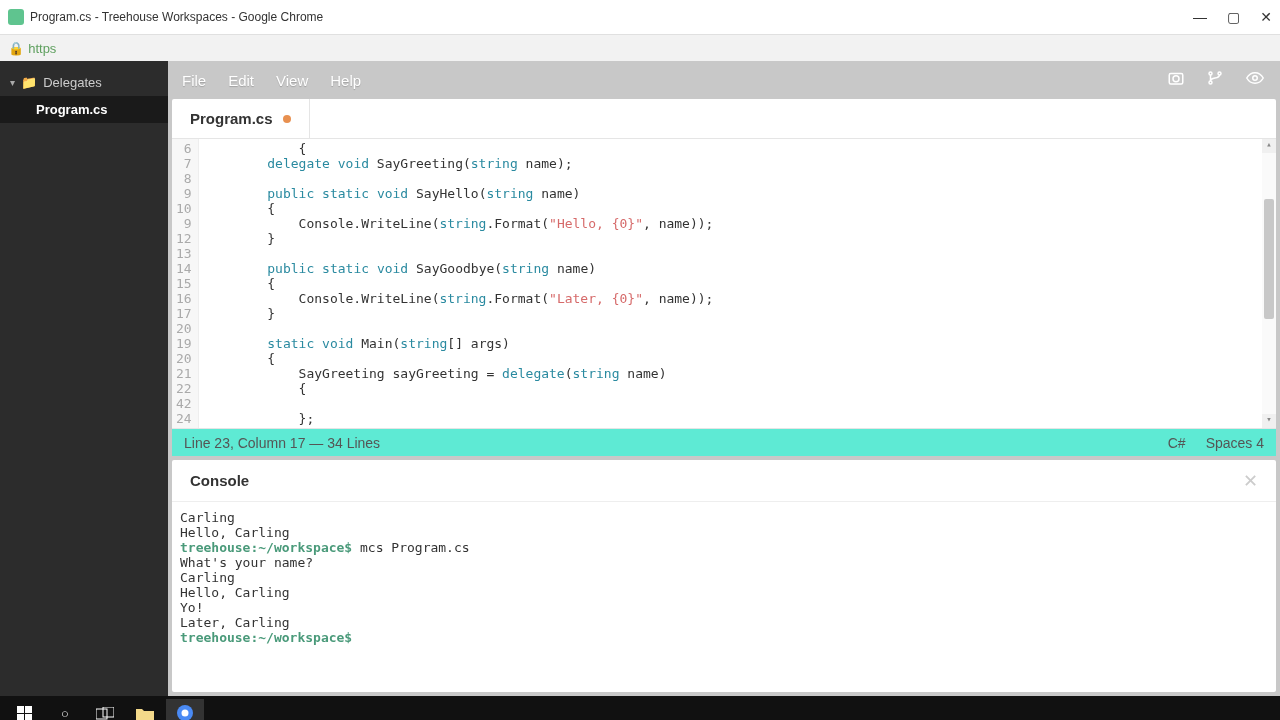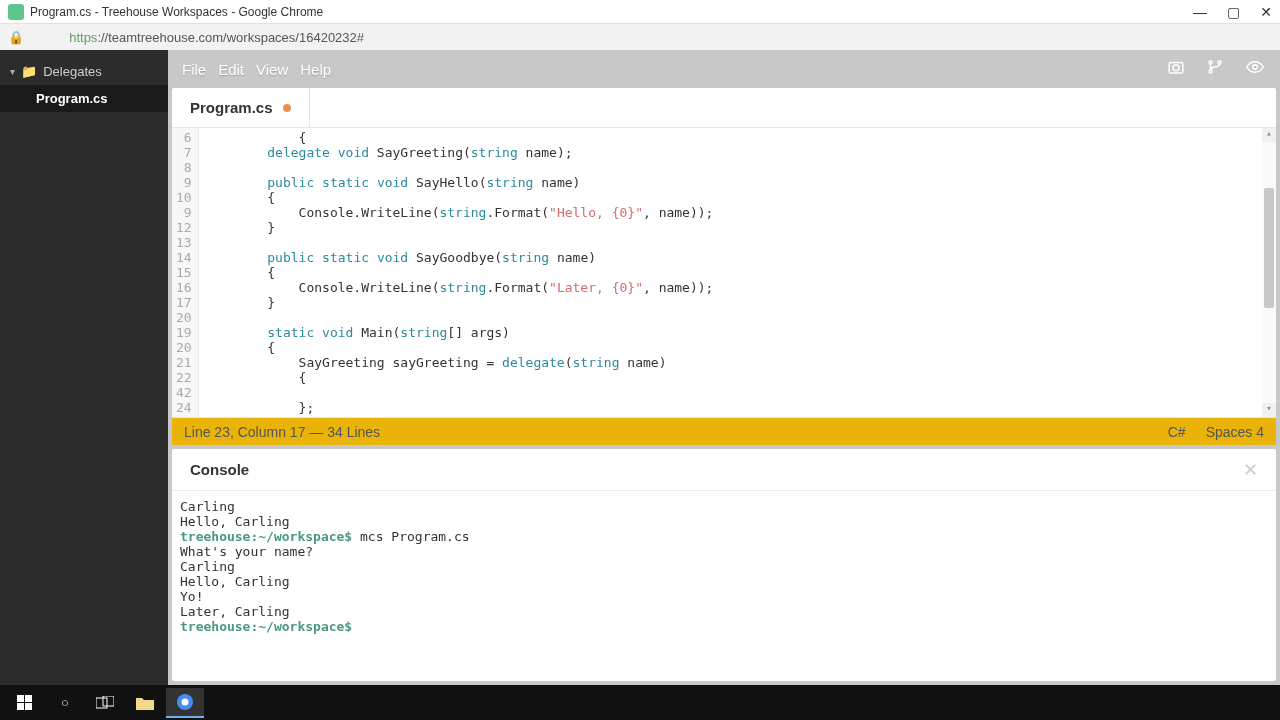--- a/index.html
+++ b/index.html
@@ -1,40 +1,40 @@
 <!DOCTYPE html>
 <html><head>
 <meta charset="utf-8">
 <style>
 * { margin: 0; padding: 0; box-sizing: border-box; }
 body { font-family: Arial, sans-serif; font-size: 13px; background: #fff; overflow: hidden; }
 
-.window-title-bar { height: 24px; background: #fff; display: flex; align-items: center; padding: 0 8px; border-bottom: 1px solid #e0e0e0; }
+.window-title-bar { height: 35px; background: #fff; display: flex; align-items: center; padding: 0 8px; border-bottom: 1px solid #e0e0e0; }
 .window-title-bar .favicon { width: 16px; height: 16px; background: #5fc48f; border-radius: 3px; margin-right: 6px; }
 .window-title-bar .title { font-size: 12px; color: #333; flex: 1; }
 .window-controls { display: flex; gap: 20px; align-items: center; }
 .window-controls span { cursor: pointer; font-size: 14px; color: #333; }
 
 .url-bar { height: 26px; background: #f2f2f2; display: flex; align-items: center; padding: 0 8px; font-size: 13px; color: #333; }
 .url-bar .lock { color: #5fa05f; margin-right: 4px; font-size: 13px; }
-.url-bar .proto { color: #5fa05f; margin-left: 41px; }
+.url-bar .proto { color: #5fa05f; }
 .url-bar .rest { color: #555; }
 
 .app { display: flex; height: calc(720px - 50px - 35px); }
 
 .sidebar { width: 168px; background: #2c2c2c; color: #ccc; padding-top: 8px; }
 .sidebar-item { display: flex; align-items: center; padding: 6px 10px; cursor: pointer; }
 .sidebar-item .chev { margin-right: 6px; font-size: 10px; color: #aaa; }
 .sidebar-item .folder { margin-right: 6px; color: #bbb; }
 .sidebar-item.file { padding-left: 36px; font-weight: bold; color: #fff; background: #1a1a1a; }
 
 .main { flex: 1; display: flex; flex-direction: column; background: #c8c8c8; }
 
 .toolbar { height: 38px; background: #c8c8c8; display: flex; align-items: center; padding: 0 14px; color: #fff; }
-.toolbar .menu { display: flex; gap: 12px; font-size: 15px; }
+.toolbar .menu { display: flex; gap: 22px; font-size: 15px; }
 .toolbar .menu span { cursor: pointer; text-shadow: 0 1px 1px rgba(0,0,0,.2); }
 .toolbar .actions { margin-left: auto; display: flex; gap: 20px; align-items: center; }
 .toolbar .actions .icon { cursor: pointer; font-size: 18px; color: #fff; }
 
 .editor-area { background: #fff; margin: 0 4px 4px 4px; border-radius: 2px; display: flex; flex-direction: column; flex: 1.3; }
 .tab-bar { height: 40px; display: flex; align-items: center; border-bottom: 1px solid #e5e5e5; }
 .tab { padding: 0 18px; height: 100%; display: flex; align-items: center; gap: 10px; font-weight: bold; color: #333; font-size: 15px; border-right: 1px solid #e5e5e5; }
 .tab .dot { width: 8px; height: 8px; background: #e89050; border-radius: 50%; }
 
 .code-wrap { flex: 1; display: flex; position: relative; font-family: "Consolas", "Monaco", monospace; font-size: 13px; overflow: hidden; }
@@ -45,21 +45,21 @@
 
 .sbar { position: absolute; right: 0; top: 0; bottom: 0; width: 14px; background: #fafafa; }
 .sbar .up, .sbar .dn { position: absolute; left: 0; right: 0; height: 14px; text-align: center; font-size: 9px; color: #888; background: #f0f0f0; }
 .sbar .up { top: 0; }
 .sbar .dn { bottom: 0; }
 .sbar .thumb { position: absolute; left: 2px; right: 2px; top: 60px; height: 120px; background: #c8c8c8; border-radius: 2px; }
 
 .kw { color: #2a8aa0; }
 .str { color: #d66a6a; }
 
-.status { height: 28px; background: #eab308; border-top: 1px solid #e5e5e5; display: flex; align-items: center; padding: 0 12px; font-size: 14px; color: #555; }
+.status { height: 28px; background: #5eead4; border-top: 1px solid #e5e5e5; display: flex; align-items: center; padding: 0 12px; font-size: 14px; color: #555; }
 .status .right { margin-left: auto; display: flex; gap: 20px; }
 
 .console { background: #fff; margin: 0 4px 4px 4px; border-radius: 2px; flex: 1; display: flex; flex-direction: column; }
 .console-hdr { height: 42px; display: flex; align-items: center; padding: 0 18px; border-bottom: 1px solid #eee; }
 .console-hdr .title { font-weight: bold; font-size: 15px; color: #333; text-align: center; }
 .console-hdr .close { margin-left: auto; color: #ccc; font-size: 18px; cursor: pointer; }
 .console-body { flex: 1; padding: 8px 8px; font-family: "Consolas", "Monaco", monospace; font-size: 13px; line-height: 15px; color: #333; }
 .console-body .prompt { color: #4a9a7a; font-weight: bold; }
 .console-body div { white-space: pre; }
 
@@ -76,21 +76,20 @@
   <div class="window-controls">
     <span>—</span>
     <span>▢</span>
     <span>✕</span>
   </div>
 </div>
 
 <div class="url-bar">
   <span class="lock">🔒</span>
   <span class="proto">https</span>
-    <span class="rest">://teamtreehouse.com/workspaces/16420232#</span>
 </div>
 
 <div class="app">
   <div class="sidebar">
     <div class="sidebar-item">
       <span class="chev">▾</span>
       <span class="folder">📁</span>
       <span>Delegates</span>
     </div>
     <div class="sidebar-item file">

